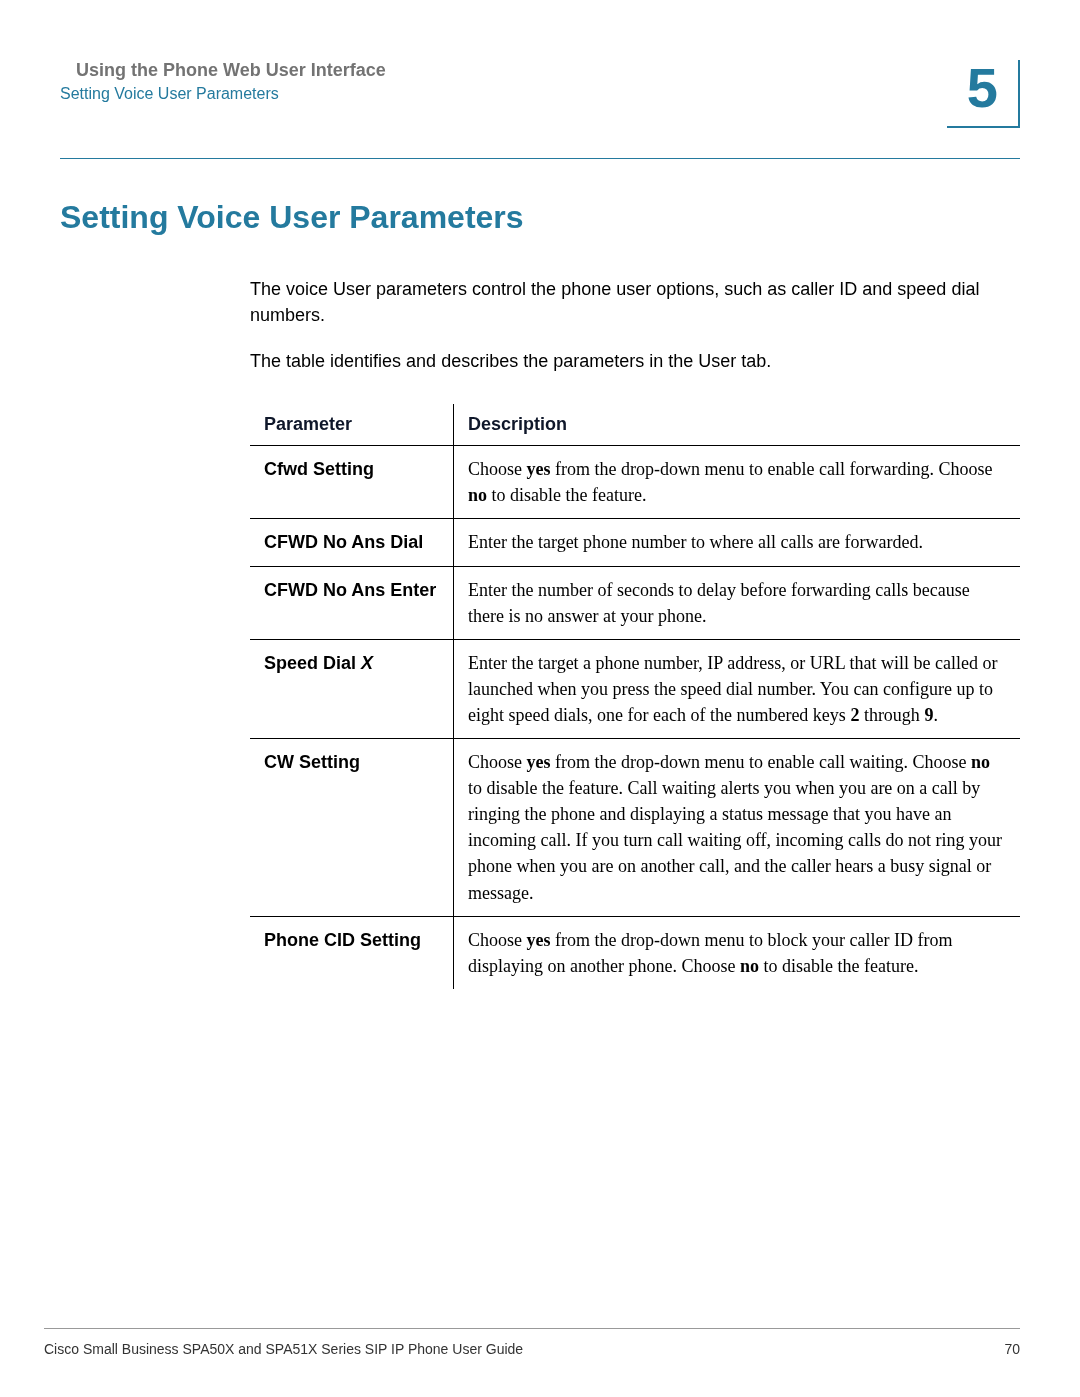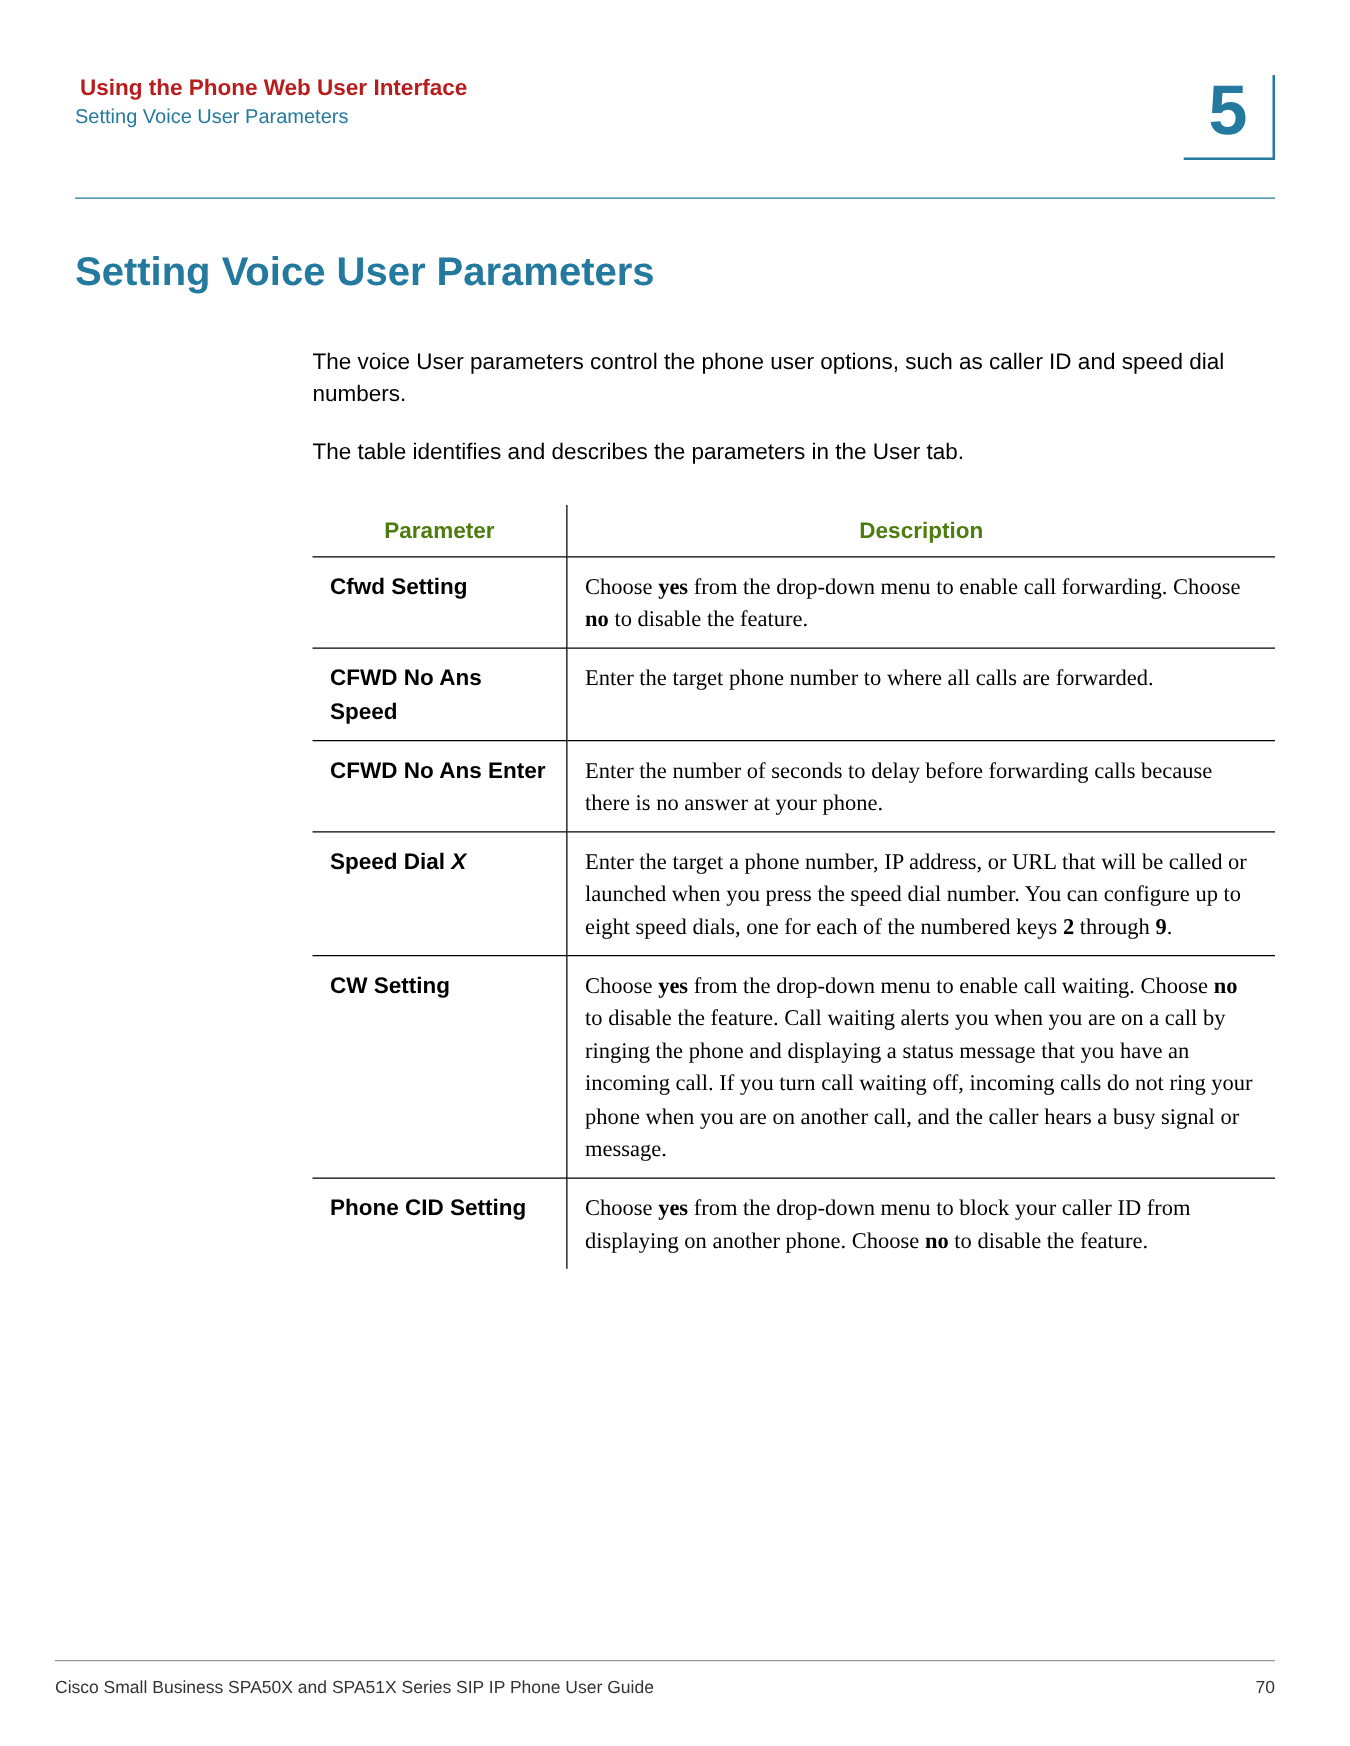--- a/index.html
+++ b/index.html
@@ -21,24 +21,24 @@
   }
   .header-row {
     display: flex;
     justify-content: space-between;
     align-items: flex-start;
   }
   .header-left {
     flex: 1;
   }
   .header-title {
-    color: #b91c1c;
+    color: #737373;
     font-weight: bold;
     font-size: 18px;
-    margin: 0 0 4px 4px;
+    margin: 0 0 4px 16px;
   }
   .header-sub {
     color: #247a9e;
     font-size: 16px;
     margin: 0;
   }
   .chapter-box {
     border-right: 2px solid #247a9e;
     border-bottom: 2px solid #247a9e;
     padding: 0 20px 10px 20px;
@@ -70,22 +70,22 @@
     margin: 0 0 20px 0;
   }
   .param-table {
     margin-left: 190px;
     margin-top: 30px;
     border-collapse: collapse;
     width: 770px;
     font-size: 18px;
   }
   .param-table th {
-    text-align: center;
-    color: #4d7c0f;
+    text-align: left;
+    color: #0f172a;
     font-weight: bold;
     padding: 10px 14px;
     border: 1px solid #000;
     border-top: none;
     border-left: none;
     border-right: 1px solid #000;
     vertical-align: top;
   }
   .param-table th:last-child {
     border-right: none;
@@ -154,21 +154,21 @@
         <th>Parameter</th>
         <th>Description</th>
       </tr>
     </thead>
     <tbody id="table-body">
     <tr>
           <td class="param-name">Cfwd Setting</td>
           <td>Choose <b>yes</b> from the drop-down menu to enable call forwarding. Choose <b>no</b> to disable the feature.</td>
         </tr>
         <tr>
-          <td class="param-name">CFWD No Ans Speed</td>
+          <td class="param-name">CFWD No Ans Dial</td>
           <td>Enter the target phone number to where all calls are forwarded.</td>
         </tr>
         <tr>
           <td class="param-name">CFWD No Ans Enter</td>
           <td>Enter the number of seconds to delay before forwarding calls because there is no answer at your phone.</td>
         </tr>
         <tr>
           <td class="param-name">Speed Dial <span class="italic">X</span></td>
           <td>Enter the target a phone number, IP address, or URL that will be called or launched when you press the speed dial number. You can configure up to eight speed dials, one for each of the numbered keys <b>2</b> through <b>9</b>.</td>
         </tr>

